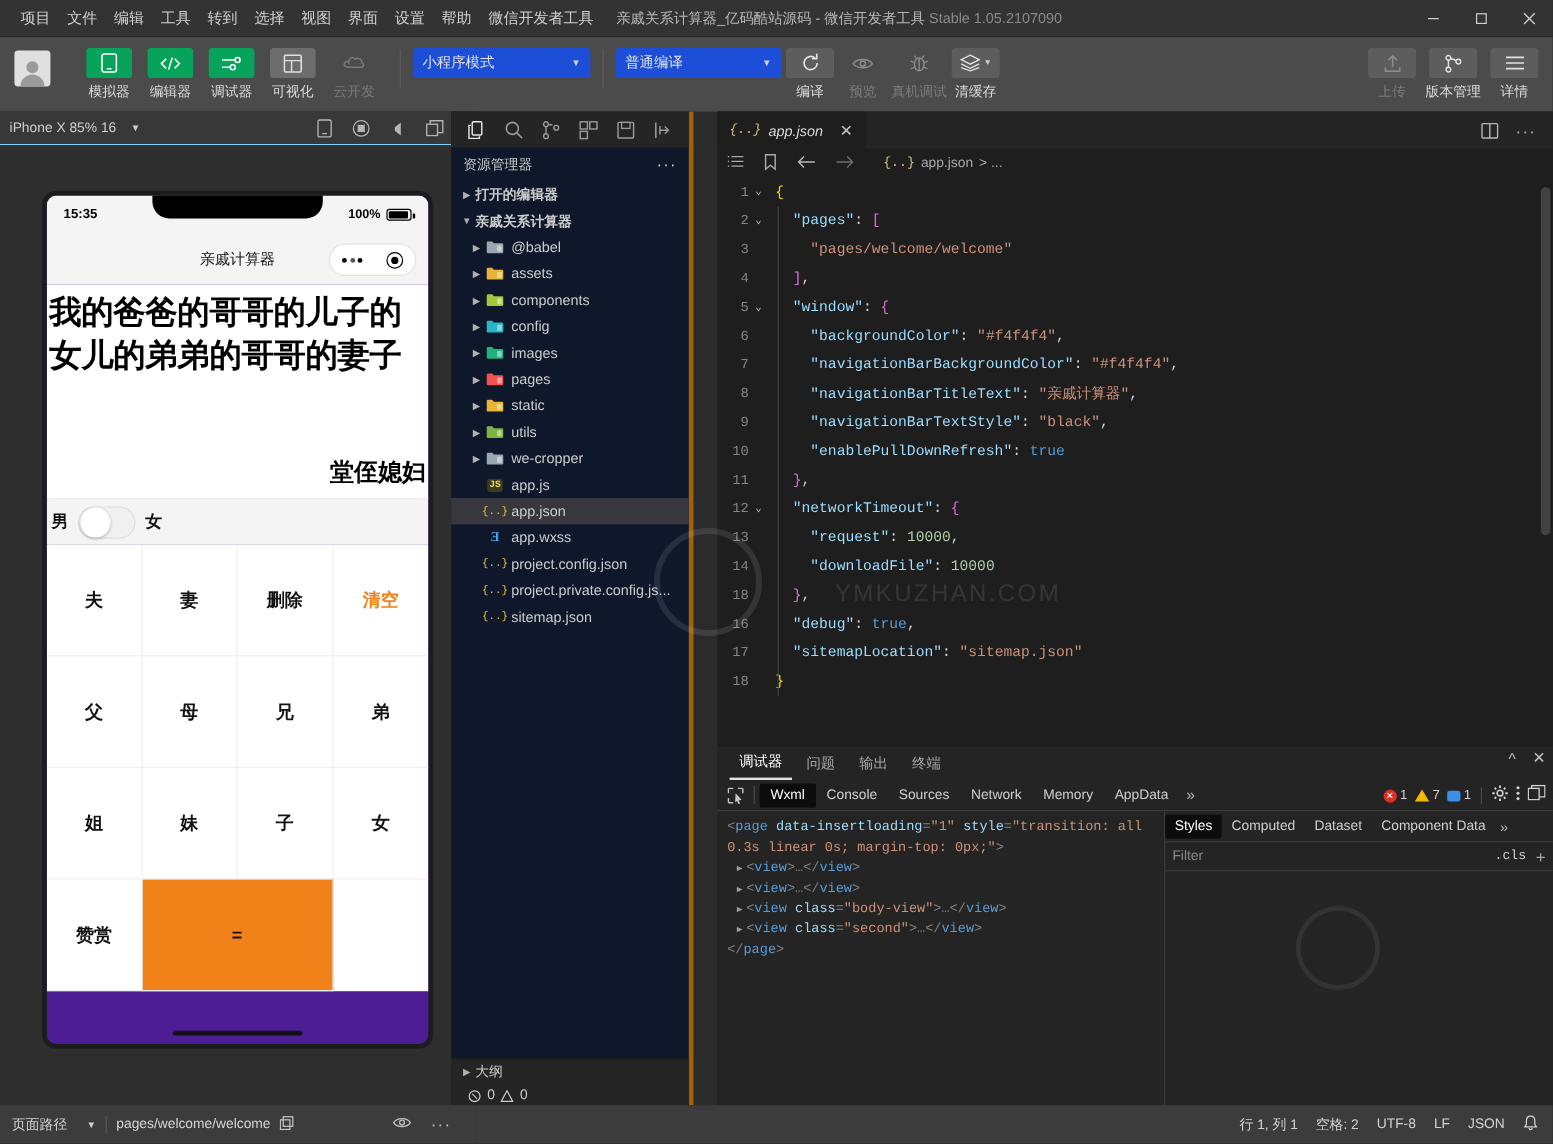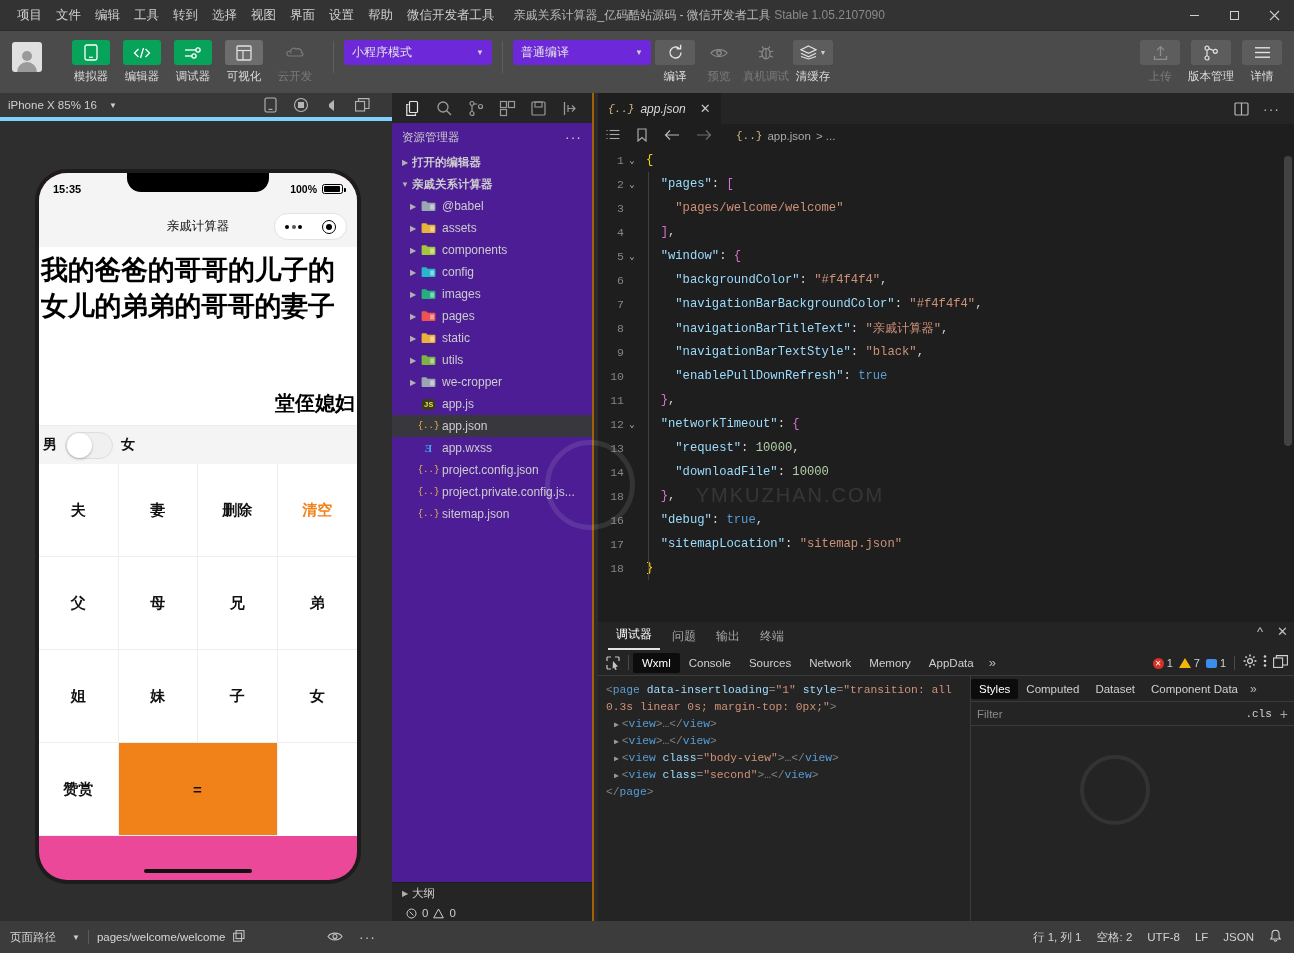--- a/index.html
+++ b/index.html
@@ -56,21 +56,21 @@
   }
   .tb-icon.green { background:#07a35a; }
   .tb-icon.grey { background:#6d6d6d; }
   .tb-icon.dis  { background:transparent; }
   .tb-label { font-size:11.5px; color:#dcdcdc; margin-top:4px; white-space:nowrap; }
   .tb-label.dis { color:#7b7b7b; }
 
   .tb-sep { width:1px; height:32px; background:#5e5e5e; margin:10px 10px 0 10px; }
 
   .sel-box {
-    height:25px; min-width:148px; background:#6d28d9; border-radius:3px;
+    height:25px; min-width:148px; background:#1d4ed8; border-radius:3px;
     display:flex; align-items:center; padding:0 8px; color:#e2e2e2; font-size:12px;
     margin-top:9px; cursor:default; justify-content:space-between;
   }
   .caret { font-size:8px; color:#cfcfcf; margin-left:8px; }
 
   .tb-btn2 {
     display:flex; flex-direction:column; align-items:center; margin-right:4px; cursor:default;
   }
   .tb-ic2 {
     width:40px; height:25px; border-radius:3px; background:#5d5d5d;
@@ -81,30 +81,30 @@
   .tb-lb2.dis { color:#7b7b7b; }
   .tb-right { position:absolute; right:8px; top:9px; display:flex; align-items:flex-start; }
 
   
   .sim-panel {
     position:absolute; left:0; top:93px; width:396px; height:828px;
     background:#2e2e2e;
   }
   .sim-header {
     height:28px; background:#383838; display:flex; align-items:center;
-    padding:0 8px; justify-content:space-between; border-bottom:4px solid #7dd3fc;
+    padding:0 8px; justify-content:space-between; border-bottom:1px solid #7dd3fc;
   }
   .sim-device { color:#cfcfcf; font-size:11.5px; display:flex; align-items:center; gap:4px;}
   .sim-icons { display:flex; align-items:center; gap:16px; padding-right:18px;}
   .sim-ic { color:#b5b5b5; display:flex; align-items:center; }
 
   .sim-body { height:800px; position:relative; background:#2e2e2e; }
   .phone {
-    position:absolute; left:39px; top:52px; width:318px; height:707px;
-    background:#ec4899; border-radius:28px; overflow:hidden;
+    position:absolute; left:39px; top:42px; width:318px; height:707px;
+    background:#4c1d95; border-radius:8px; overflow:hidden;
     box-shadow:0 0 0 4px #1c1c1c;
   }
   .phone-status {
     height:32px; background:#f4f4f4; position:relative;
     display:flex; align-items:center; padding:0 14px; justify-content:space-between;
   }
   .notch {
     position:absolute; left:50%; transform:translateX(-50%); top:-8px;
     width:142px; height:27px; background:#000; border-radius:0 0 14px 14px;
   }
@@ -165,22 +165,22 @@
   .key.accent-text { color:#f08219; }
   .key.accent-bg { background:#f08219; color:#111; grid-column: span 2; font-weight:bold;}
   .key:nth-child(4n) { border-right:none; }
   .home-bar {
     position:absolute; left:50%; transform:translateX(-50%); bottom:7px;
     width:108px; height:4px; background:#111; border-radius:3px; z-index:5;
   }
 
   
   .explorer {
-    position:absolute; left:392px; top:93px; width:202px; height:828px;
-    background:#4c1d95; border-right:2px solid #a16207;
+    position:absolute; left:376px; top:93px; width:202px; height:828px;
+    background:#0f172a; border-right:4px solid #a16207;
   }
   .ex-icons {
     height:30px; display:flex; align-items:center; justify-content:space-around;
     padding:0 6px; background:#252526;
   }
   .ex-ic { color:#9a9a9a; display:flex; align-items:center; cursor:default; }
   .ex-ic.active { color:#e7e7e7; }
   .ex-title {
     height:28px; display:flex; align-items:center; justify-content:space-between;
     padding:0 10px; color:#cccccc; font-size:11.5px;

